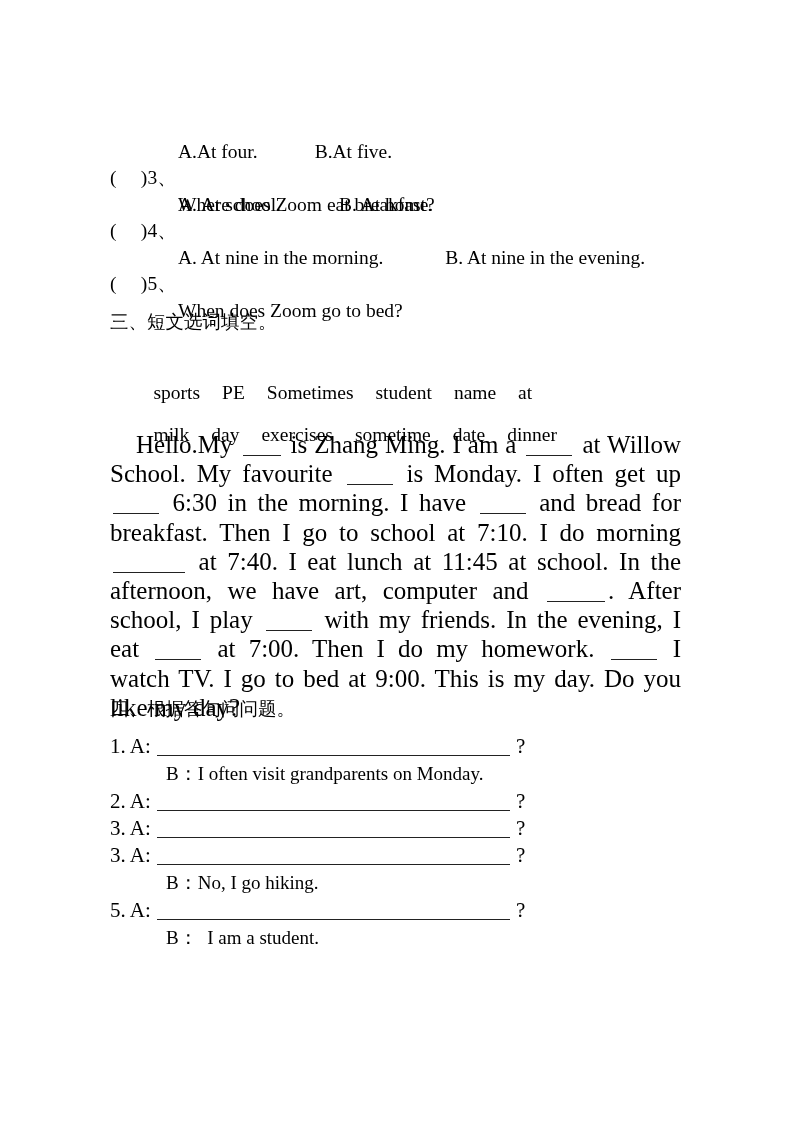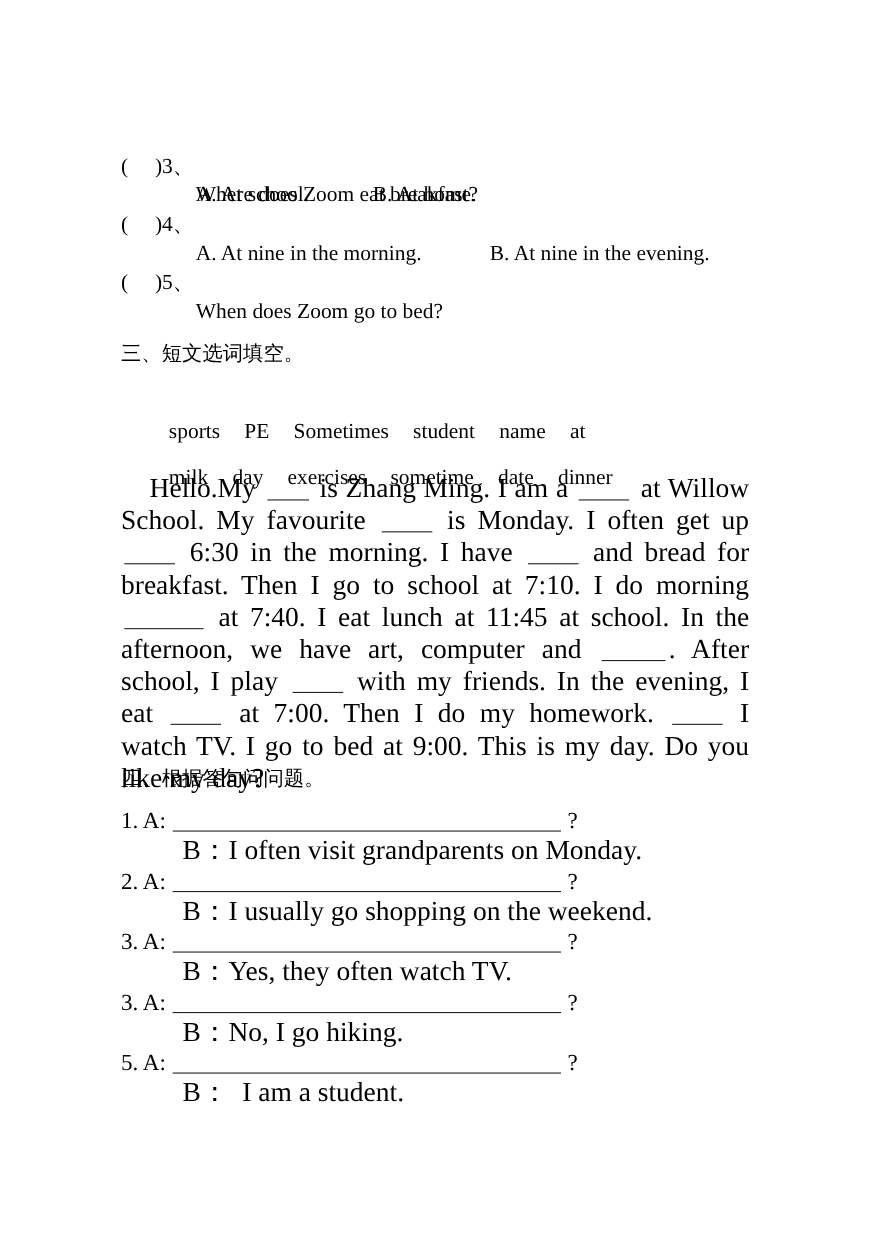--- a/index.html
+++ b/index.html
@@ -99,21 +99,21 @@
     position: relative;
     height: 27px;
     line-height: 27px;
     font-size: 21px;
     white-space: pre;
   }
   .qa-a {
     position: relative;
     height: 28px;
     line-height: 28px;
-    font-size: 25px;
+    font-size: 19px;
     white-space: pre;
     padding-left: 56px;
   }
   .qa-label { position: absolute; left: 0; top: 0; }
   .qa-line {
     position: absolute;
     left: 47px;
     top: 0;
     width: 353px;
     height: 22px;
@@ -121,20 +121,23 @@
   }
   .qa-mark { position: absolute; left: 406px; top: 0; }
 </style>
 </head>
 <body>
 
 <div class="page">
 
   <div class="mc">
 
+    <div class="mc-row">
+      <span class="mc-opts"><span>A.At four.</span><span class="opt-b-1">B.At five.</span></span>
+    </div>
 
     <div class="mc-row">
       <span class="mc-stem"><span>(     )</span><span>3、</span></span>
       <span class="mc-opts">Where does Zoom eat breakfast?</span>
     </div>
     <div class="mc-row">
       <span class="mc-opts"><span>A. At school.</span><span class="opt-b-2">B. At home.</span></span>
     </div>
 
     <div class="mc-row">
@@ -170,28 +173,26 @@
       <span class="qa-line"></span>
       <span class="qa-mark">?</span>
     </div>
     <div class="qa-a">B：I often visit grandparents on Monday.</div>
 
     <div class="qa-q">
       <span class="qa-label">2. A:</span>
       <span class="qa-line"></span>
       <span class="qa-mark">?</span>
     </div>
-    <div class="qa-a">B：I usually go shopping on the weekend.</div>
 
     <div class="qa-q">
       <span class="qa-label">3. A:</span>
       <span class="qa-line"></span>
       <span class="qa-mark">?</span>
     </div>
-    <div class="qa-a">B：Yes, they often watch TV.</div>
 
     <div class="qa-q">
       <span class="qa-label">3. A:</span>
       <span class="qa-line"></span>
       <span class="qa-mark">?</span>
     </div>
     <div class="qa-a">B：No, I go hiking.</div>
 
     <div class="qa-q">
       <span class="qa-label">5. A:</span>

